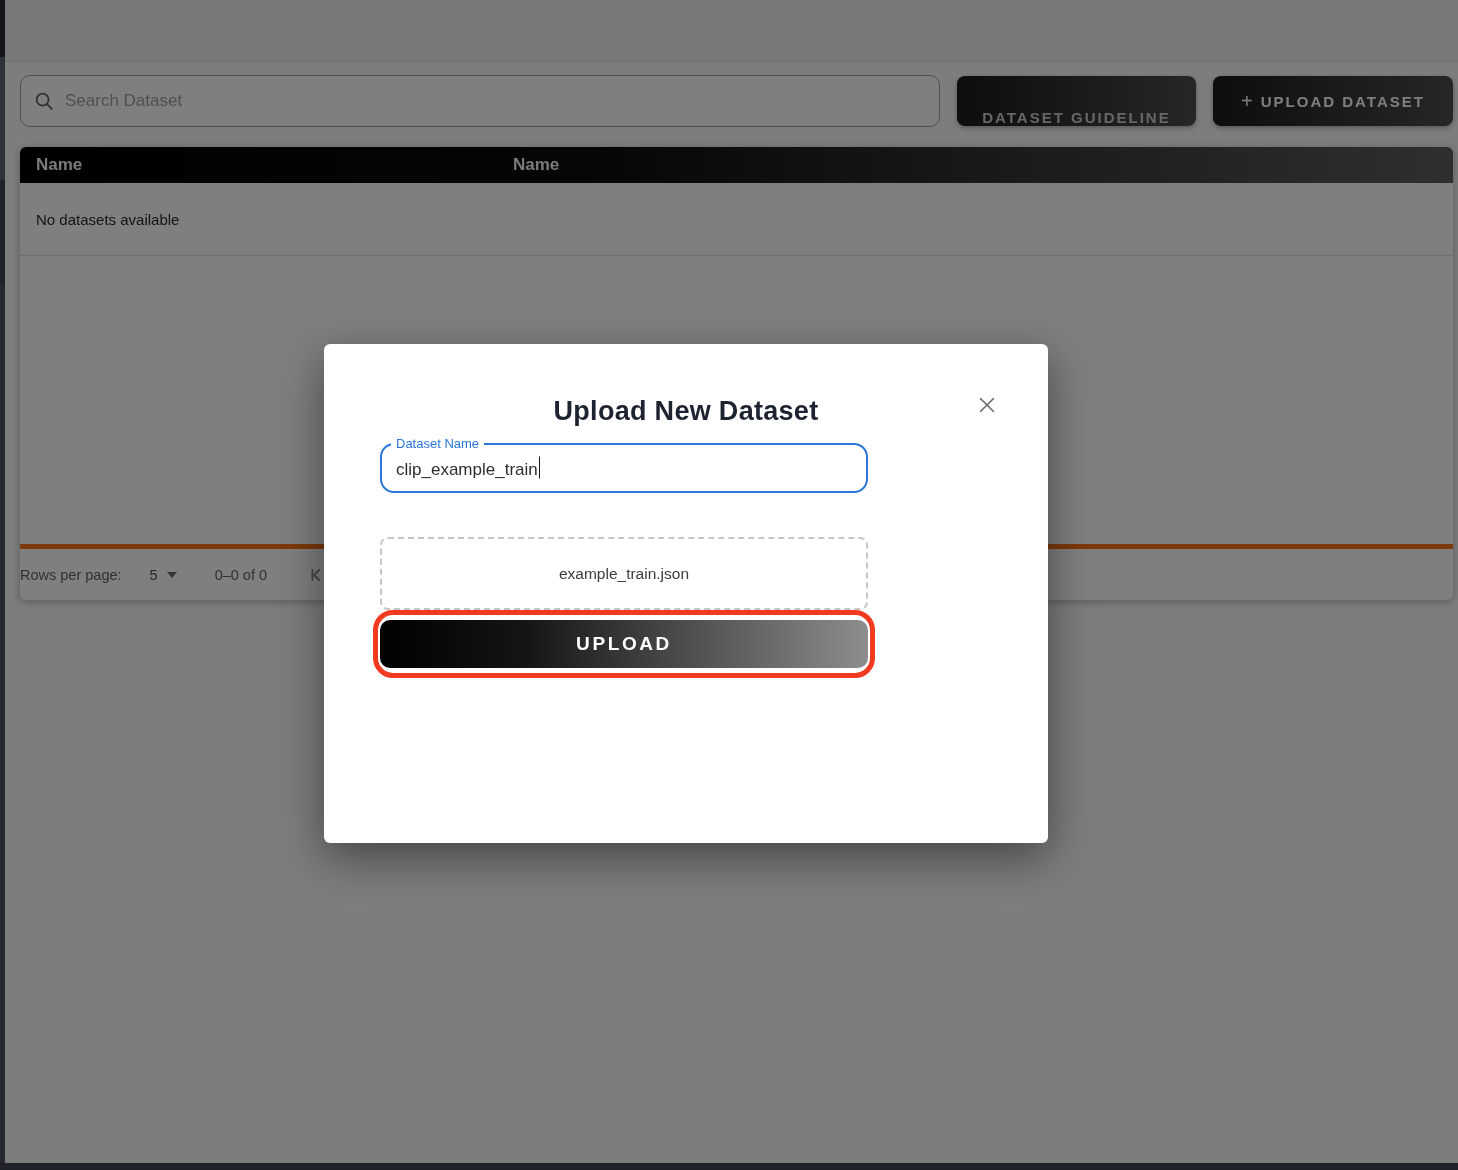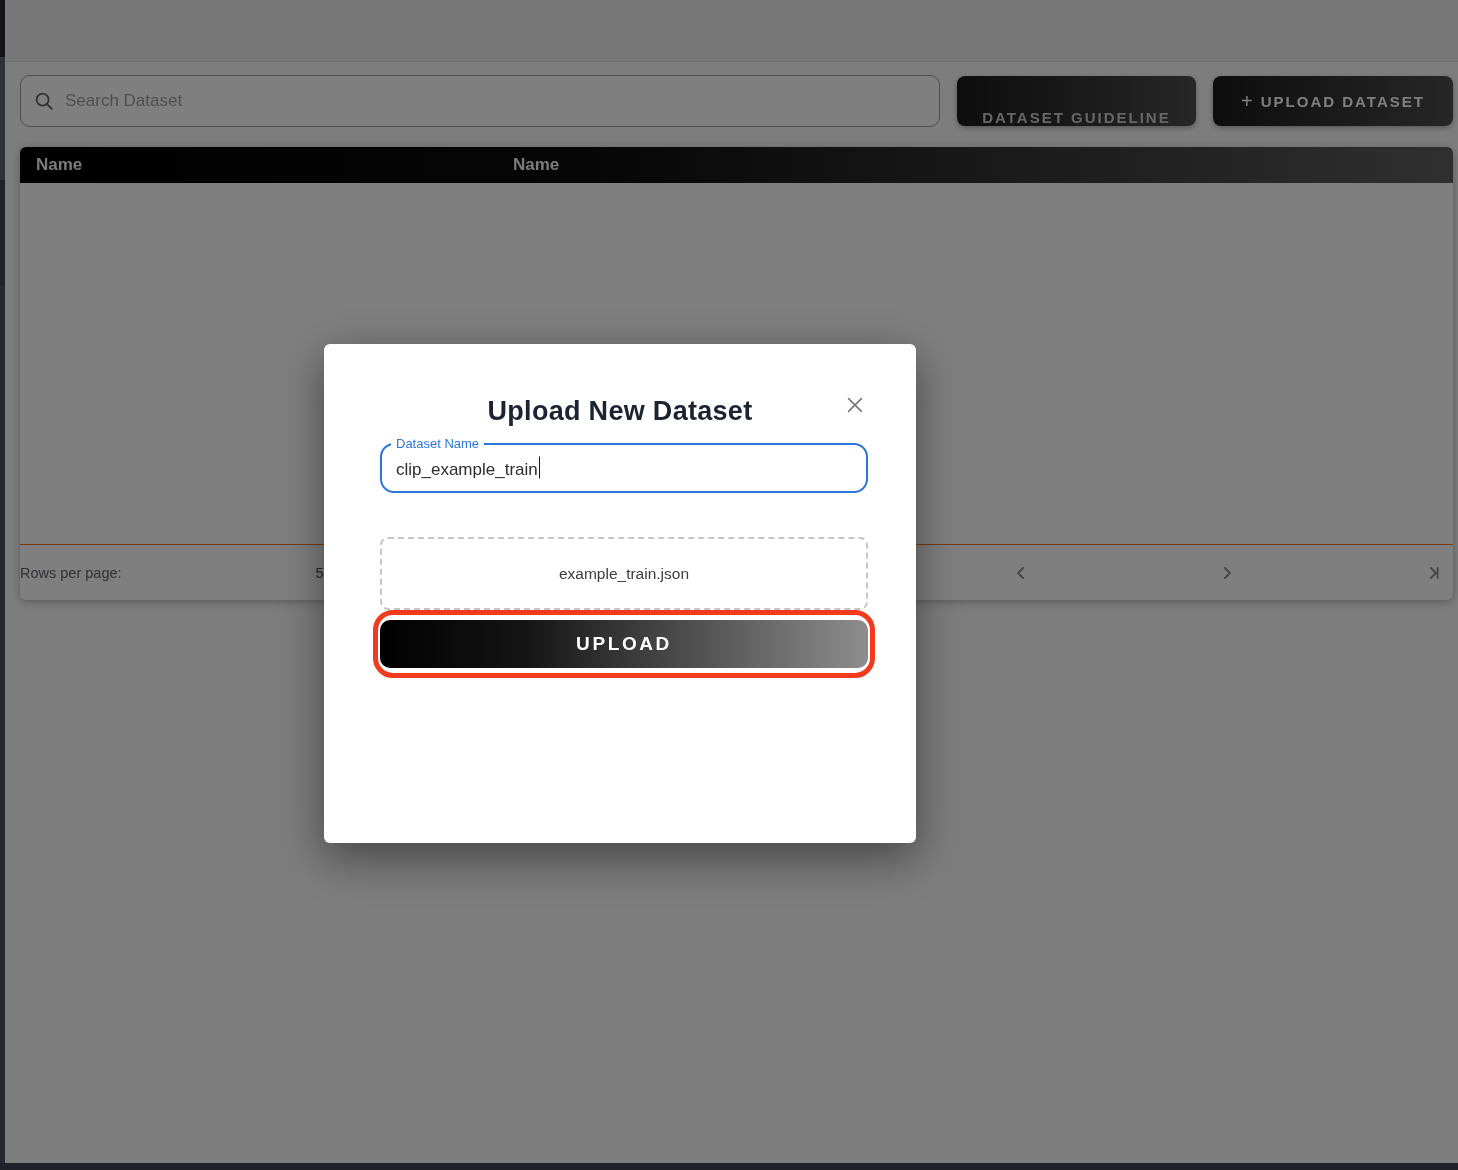--- a/index.html
+++ b/index.html
@@ -35,31 +35,31 @@
 
   .table-panel { position:absolute; left:20px; top:147px; width:1433px; height:453px; background:#fff; border-radius:6px;
     box-shadow:0 2px 8px rgba(0,0,0,.28); display:flex; flex-direction:column; overflow:hidden; z-index:2; }
   .table-header { position:relative; height:36px; flex:0 0 auto; display:flex; align-items:center;
     background:linear-gradient(90deg,#000 0%,#0d0d0d 40%,#5f5f5f 100%); color:#f5f5f5; font-weight:700; font-size:17px; }
   .col-name { padding-left:16px; }
   .col-file { position:absolute; left:493px; }
   .empty-row { height:73px; flex:0 0 auto; border-bottom:1px solid #e3e3e3; display:flex; align-items:center;
     padding-left:16px; font-size:15px; color:#2b2b2b; }
   .panel-spacer { flex:1 1 auto; }
-  .pagination { height:56px; flex:0 0 auto; border-top:1px solid #f97316; display:flex; align-items:center;
-    justify-content:space-between; color:#5f6368; font-size:14.5px; padding-right:0; }
+  .pagination { height:56px; flex:0 0 auto; border-top:5px solid #f97316; display:flex; align-items:center;
+    justify-content:flex-start; color:#5f6368; font-size:14.5px; padding-right:0; }
   .rpp-label { margin-right:28px; }
   .rpp-select { display:flex; align-items:center; gap:9px; margin-right:38px; cursor:pointer; color:#4d4d4d; }
   .caret-down { width:0; height:0; border-left:5px solid transparent; border-right:5px solid transparent; border-top:6px solid #6a6a6a; }
   .range-text { margin-right:30px; }
   .pg-btn { width:40px; height:40px; border:none; background:transparent; display:flex; align-items:center; justify-content:center; cursor:default; }
 
   
   .backdrop { position:absolute; inset:0; background:rgba(0,0,0,0.5); z-index:10; }
-  .modal { position:absolute; left:324px; top:344px; width:592px; height:499px; background:#fff; border-radius:6px;
+  .modal { position:absolute; left:324px; top:344px; width:724px; height:499px; background:#fff; border-radius:6px;
     box-shadow:0 14px 45px rgba(0,0,0,.45); z-index:11; }
   .modal-close { position:absolute; top:48px; right:48px; width:26px; height:26px; border:none; background:transparent;
     cursor:pointer; display:flex; align-items:center; justify-content:center; }
   .modal-title { position:absolute; top:52px; left:0; width:100%; text-align:center; font-size:27px; font-weight:800;
     color:#1d2330; letter-spacing:.3px; }
 
   .name-field { position:absolute; left:56px; top:99px; width:488px; height:50px; border:2px solid #2a76d9; border-radius:14px; background:#fff; }
   .name-field-label { position:absolute; top:-9px; left:9px; background:#fff; padding:0 5px; font-size:13px; color:#2a76d9; }
   .name-field-value { position:absolute; left:14px; top:50%; transform:translateY(-50%); font-size:17px; color:#2e2e2e; white-space:pre; }
   .text-caret { display:inline-block; width:1.5px; height:22px; background:#1a1a1a; vertical-align:-4px; margin-left:1px; }
@@ -111,20 +111,23 @@
 <button class="dark-btn btn-upload-dataset">
   <span class="plus-glyph">+</span>
   <span>UPLOAD DATASET</span>
 </button>
 
 <div class="table-panel">
   <div class="table-header">
     <span class="col-name">Name</span>
     <span class="col-file">Name</span>
   </div>
+  <div class="empty-row">
+    <span>No datasets available</span>
+  </div>
   <div class="panel-spacer"></div>
   <div class="pagination">
     <span class="rpp-label">Rows per page:</span>
     <span class="rpp-select">
       <span>5</span>
       <span class="caret-down"></span>
     </span>
     <span class="range-text">0–0 of 0</span>
     <button class="pg-btn">
       <svg width="20" height="20" viewBox="0 0 24 24">

